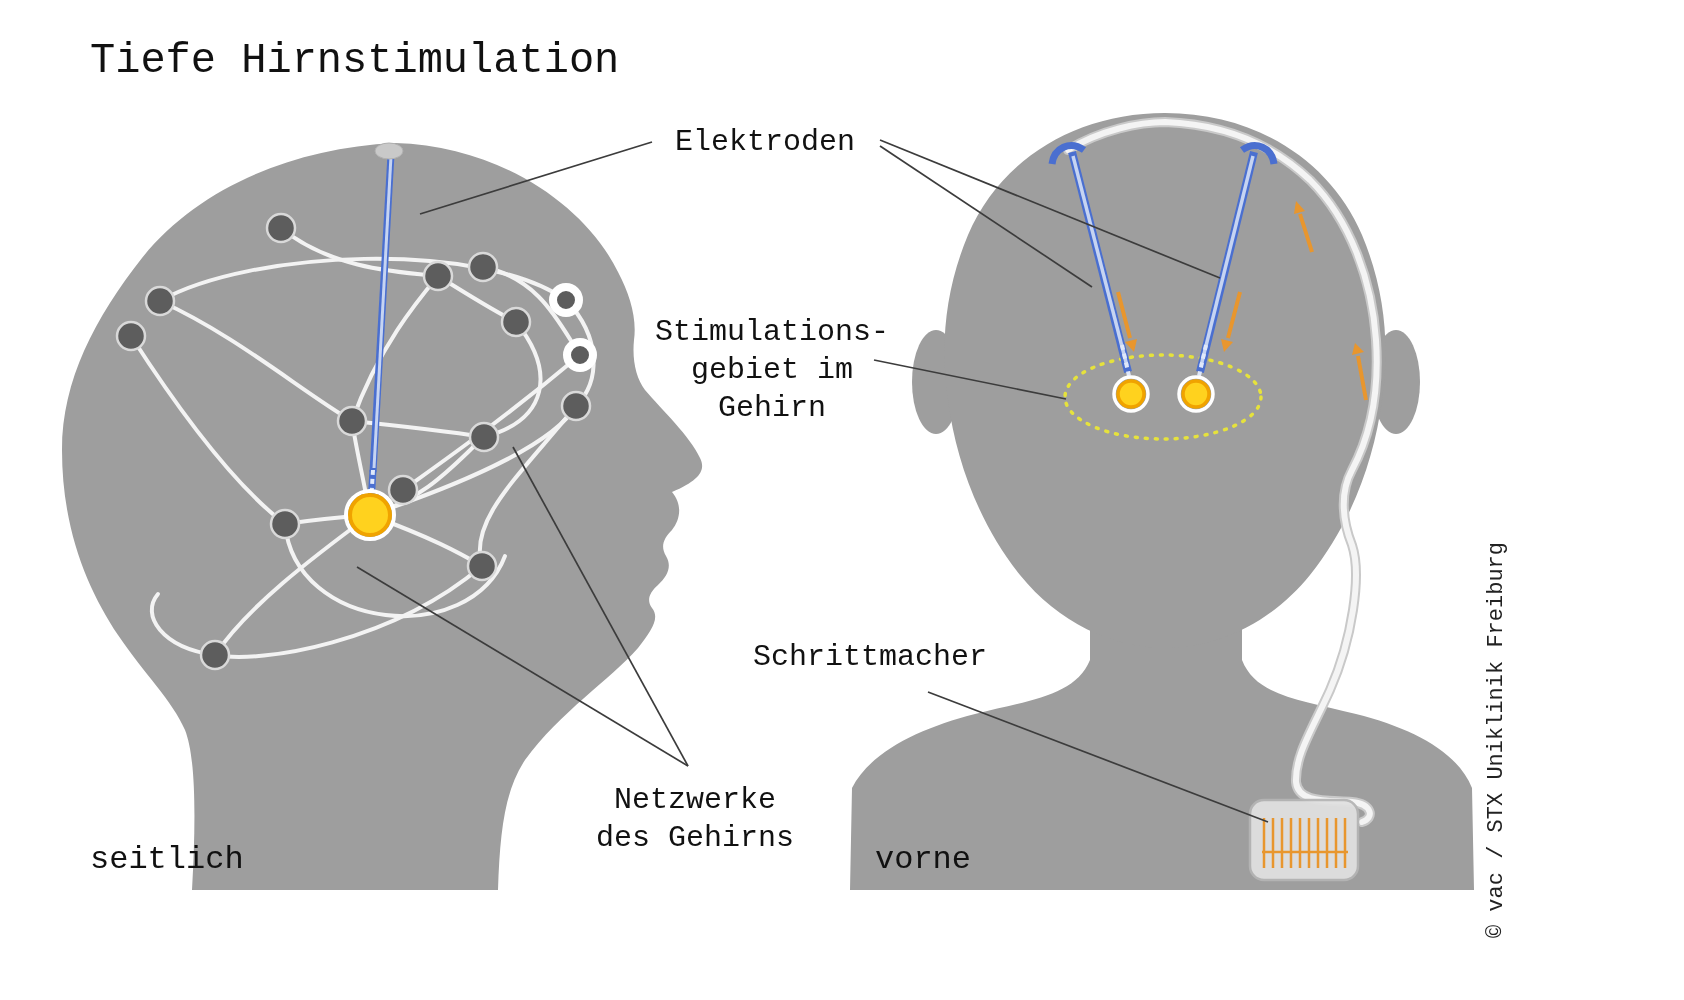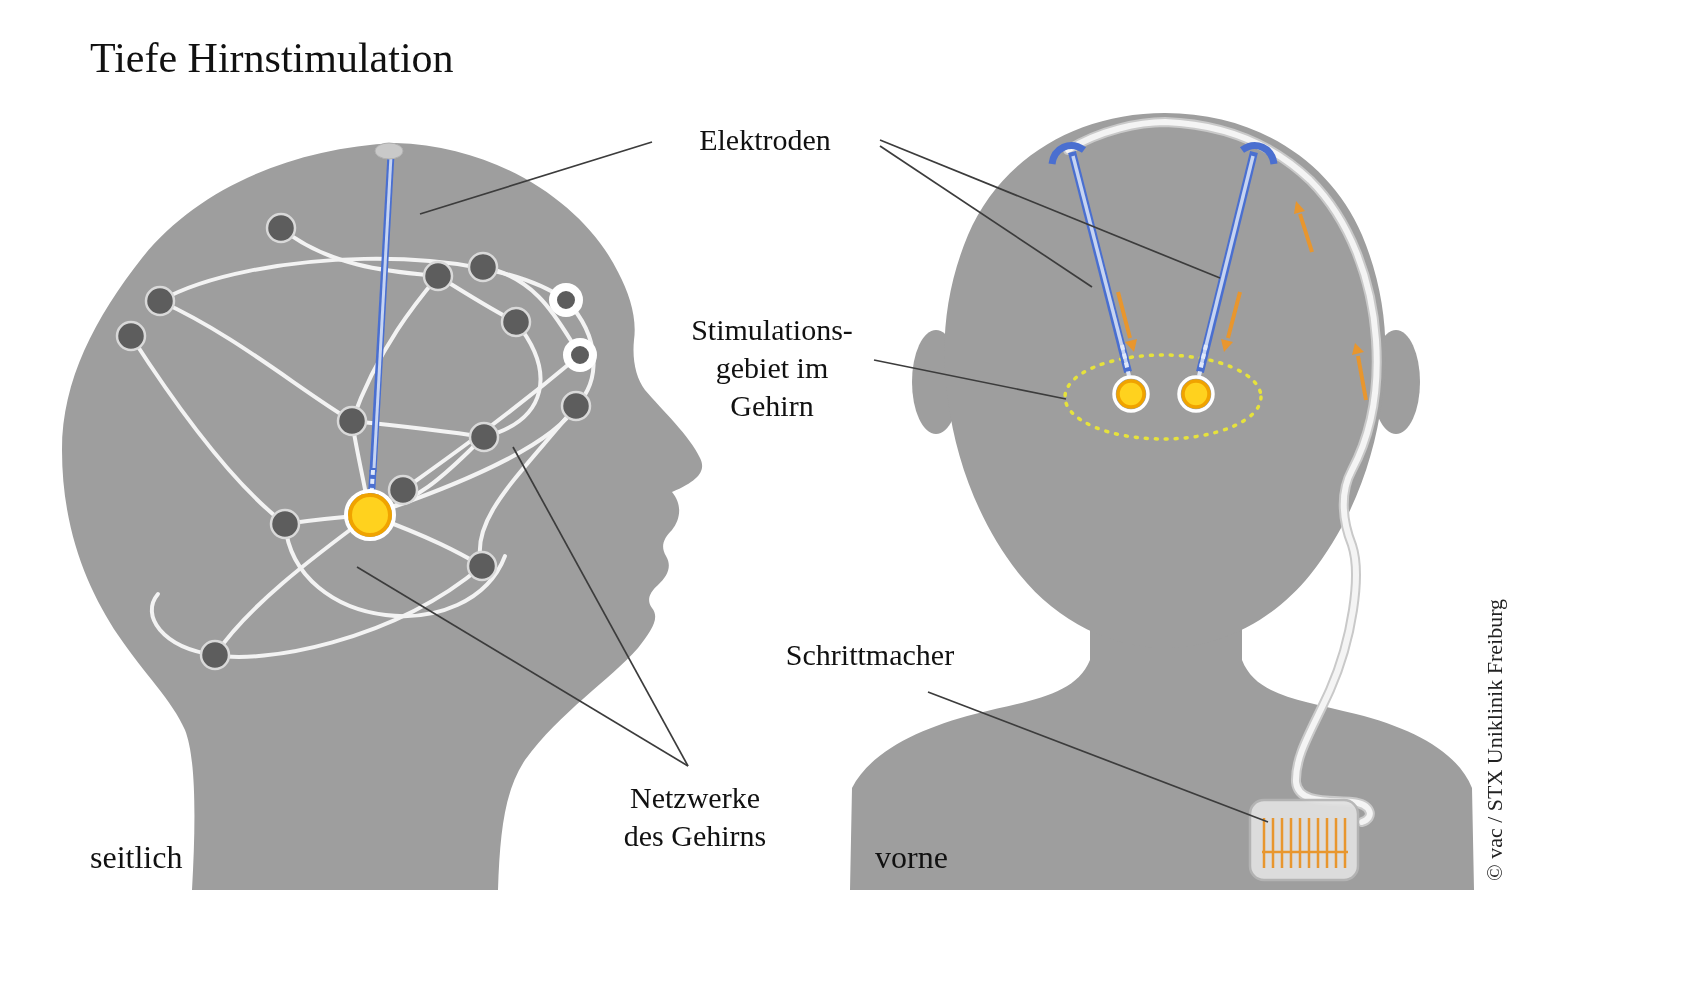--- a/index.html
+++ b/index.html
@@ -1,20 +1,20 @@
 <!DOCTYPE html>
 <html><head>
 <meta charset="utf-8">
 <style>
   html,body{margin:0;padding:0;background:#ffffff;}
   .canvas{
     position:relative;
     width:1684px;height:1000px;
     background:#ffffff;
-    font-family:Liberation Serif, serif;
+    font-family:Liberation Mono, monospace;
     overflow:hidden;
   }
   svg{position:absolute;left:0;top:0;}
   text{fill:#111111;}
   .title-text{font-size:42px;}
   .label-text{font-size:30px;}
   .view-text{font-size:32px;}
   .credit-text{font-size:22px;fill:#222;}
 </style>
 </head>

